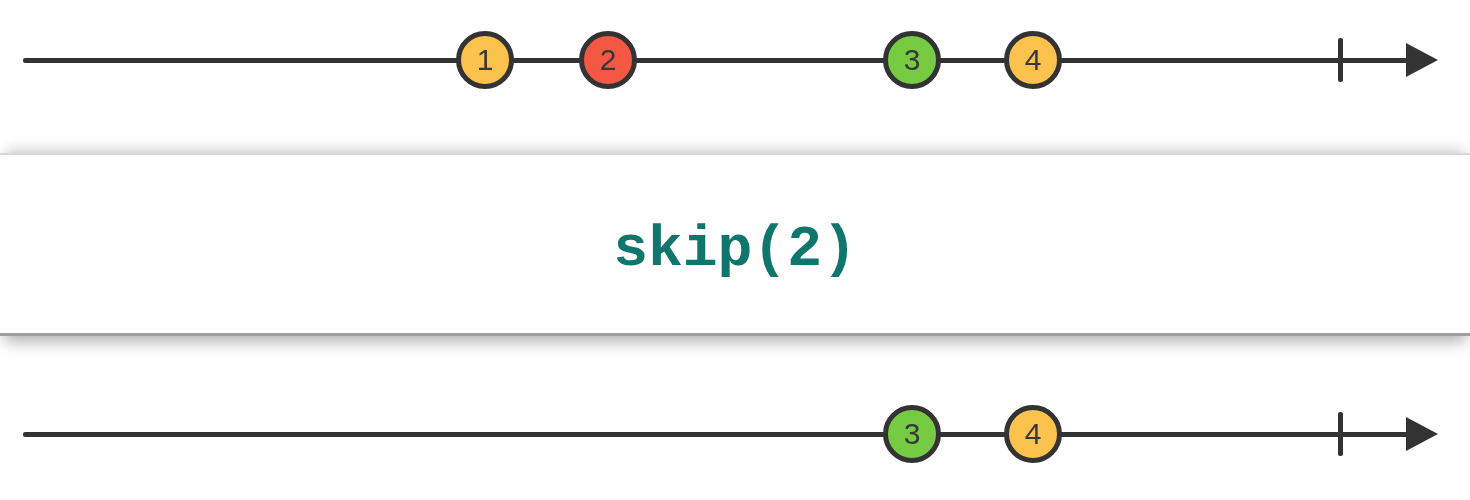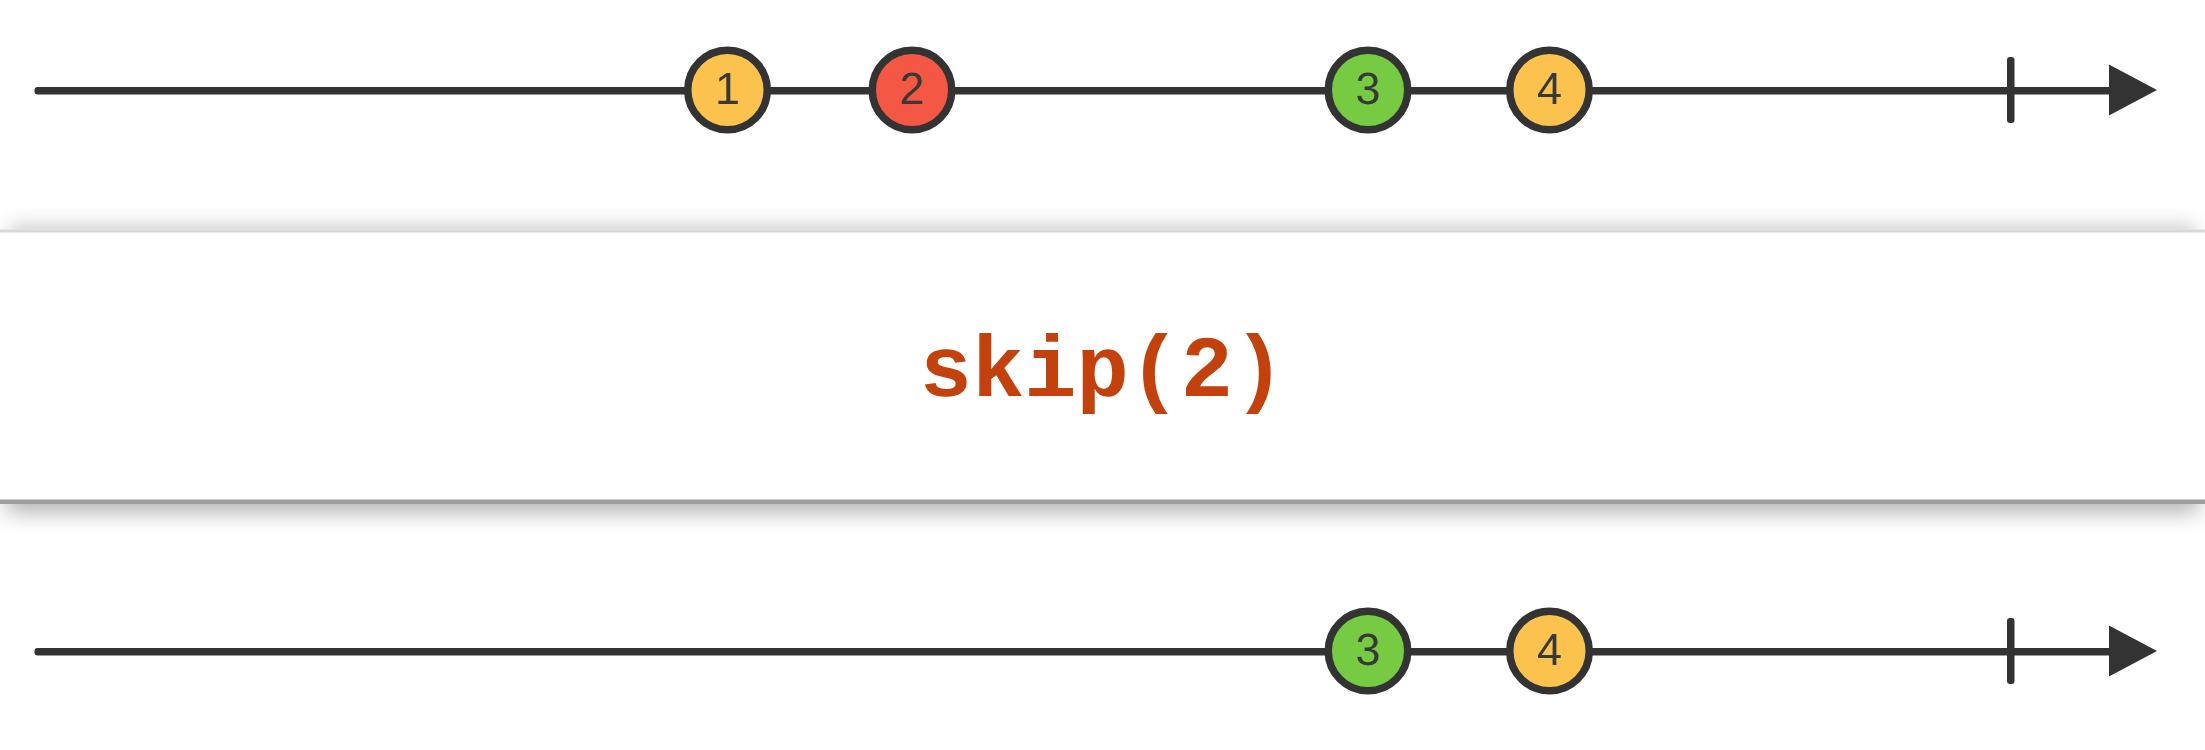--- a/index.html
+++ b/index.html
@@ -18,21 +18,21 @@
     background:#ffffff;
     border-top:2px solid #D8D8D8;
     border-bottom:3px solid #9E9E9E;
     box-shadow:0 10px 14px -4px rgba(0,0,0,0.30), 0 -9px 12px -6px rgba(0,0,0,0.20);
     display:flex;align-items:center;justify-content:center;
   }
   .operator-label{
     font-family:"Liberation Mono","DejaVu Sans Mono",monospace;
     font-weight:bold;
     font-size:58px;
-    color:#c2410c;
+    color:#0f766e;
     padding-top:10px;
     letter-spacing:0px;
   }
   
   .stream{
     position:absolute;left:0;
     width:1470px;height:124px;
   }
   .stream-0{top:0;}
   .stream-1{top:374px;}

